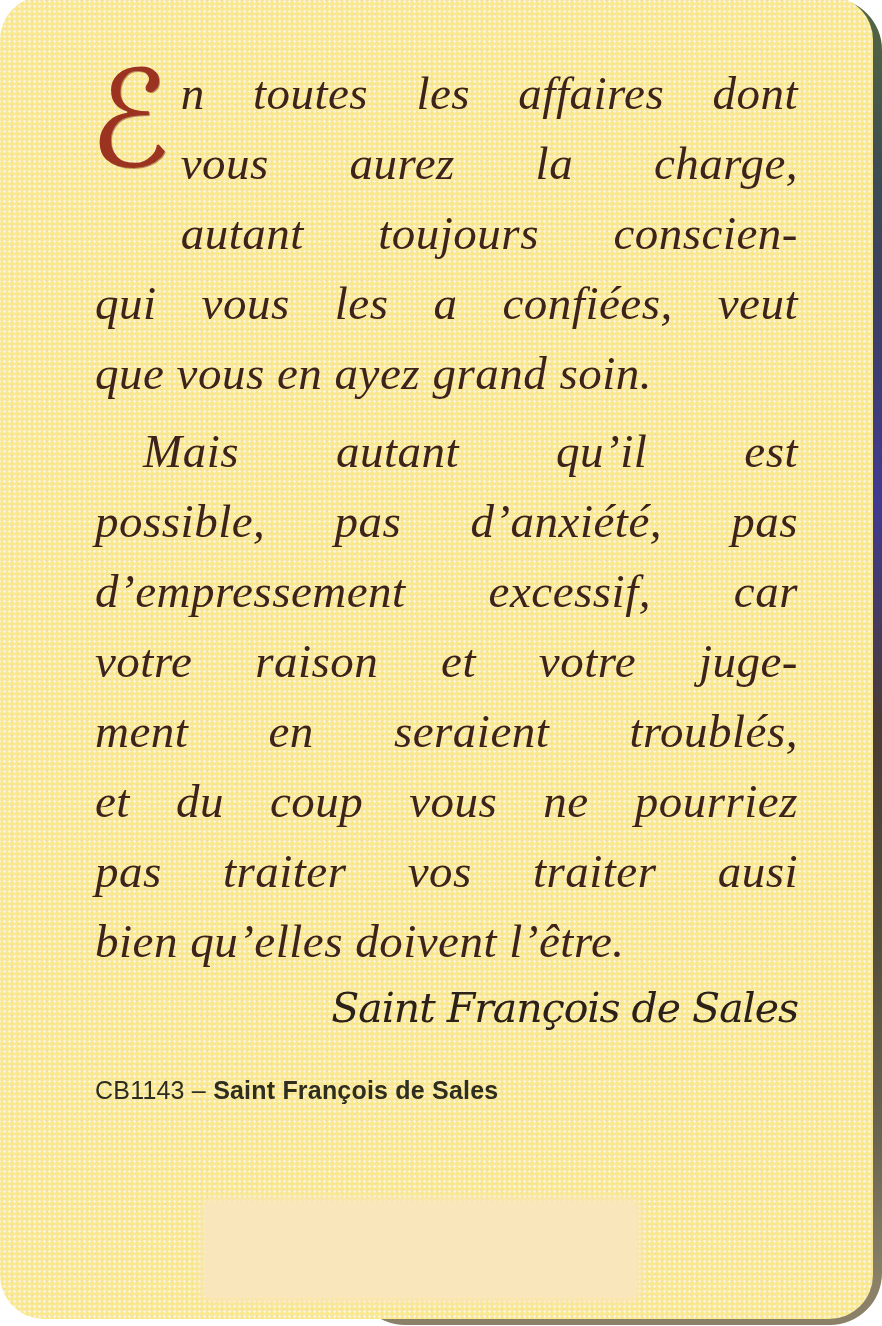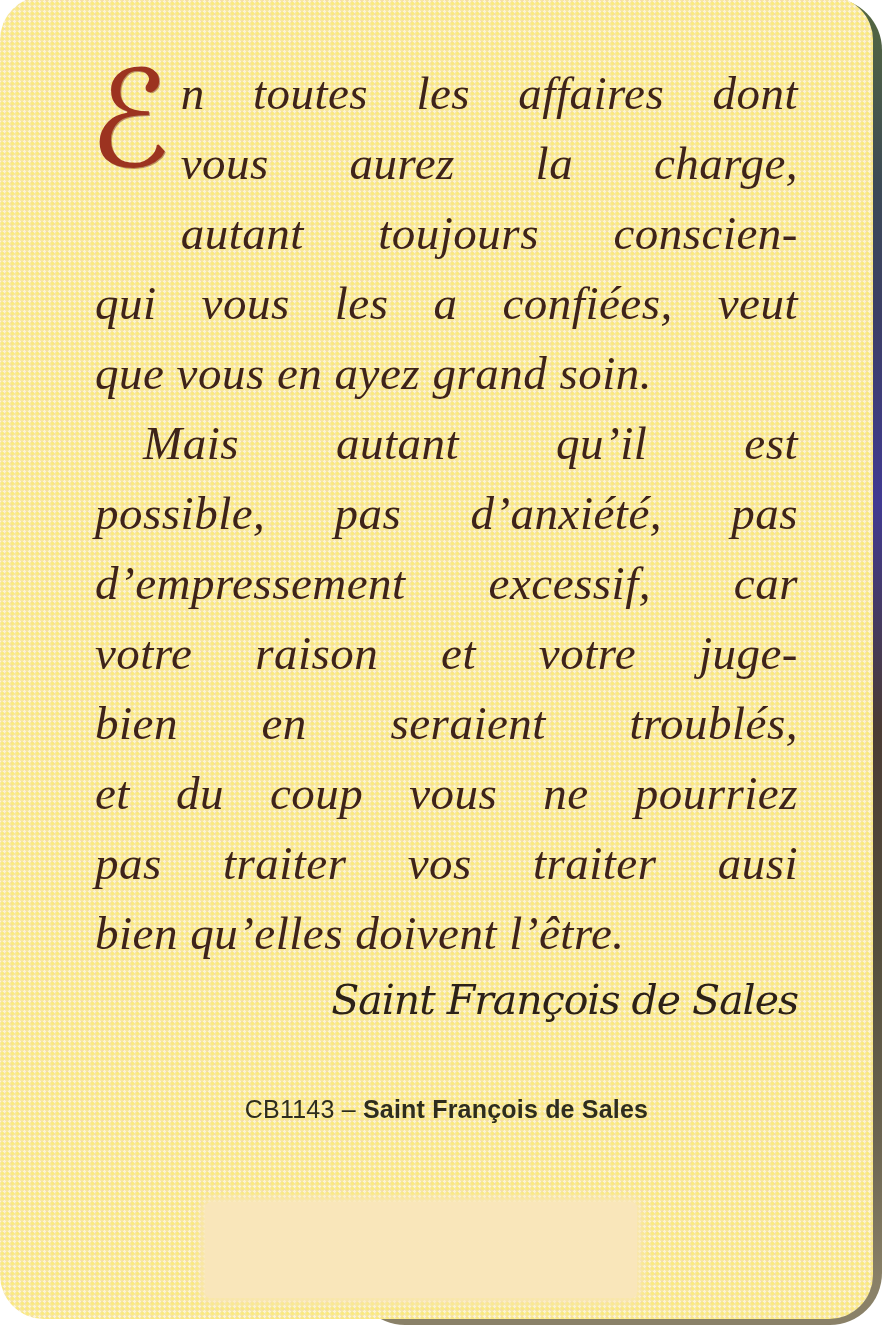--- a/index.html
+++ b/index.html
@@ -69,21 +69,21 @@
     text-align-last: justify;
     white-space: normal;
   }
   .line.last {
     text-align-last: left;
   }
   .line.indent {
     padding-left: 48px;
   }
   .para2 {
-    margin-top: 0;
+    margin-top: 8px;
   }
   .dropcap {
     float: left;
     font-family: "DejaVu Sans", "DejaVu Serif", serif;
     font-style: normal;
     font-size: 134px;
     line-height: 112px;
     height: 140px;
     color: #9c3320;
     margin: 6px 10px 0 -6px;
@@ -93,22 +93,21 @@
     margin-top: 6px;
     text-align: right;
     font-family: "DejaVu Serif", serif;
     font-style: italic;
     font-size: 41px;
     line-height: 52px;
     letter-spacing: -1px;
     color: #2c2118;
   }
   .caption {
-    margin-top: 67px;
-    text-align: center;
+    margin-top: 40px;
     font-family: "Liberation Sans", sans-serif;
     font-style: normal;
     font-size: 25px;
     line-height: 32px;
     letter-spacing: 0.2px;
     color: #2e2d1e;
   }
   .caption .bold { font-weight: 700; }
   
   .blank-label {
@@ -139,21 +138,21 @@
         <div class="line">autant toujours conscien-</div>
         <div class="line">qui vous les a confiées, veut</div>
         <div class="line last">que vous en ayez grand soin.</div>
       </div>
 
       <div class="para2">
         <div class="line indent">Mais autant qu’il est</div>
         <div class="line">possible, pas d’anxiété, pas</div>
         <div class="line">d’empressement excessif, car</div>
         <div class="line">votre raison et votre juge-</div>
-        <div class="line">bien en seraient troublés,</div>
+        <div class="line">ment en seraient troublés,</div>
         <div class="line">et du coup vous ne pourriez</div>
         <div class="line">pas traiter vos traiter ausi</div>
         <div class="line last">bien qu’elles doivent l’être.</div>
       </div>
 
     </div>
 
     <div class="signature">Saint François de Sales</div>
 
     <div class="caption">

